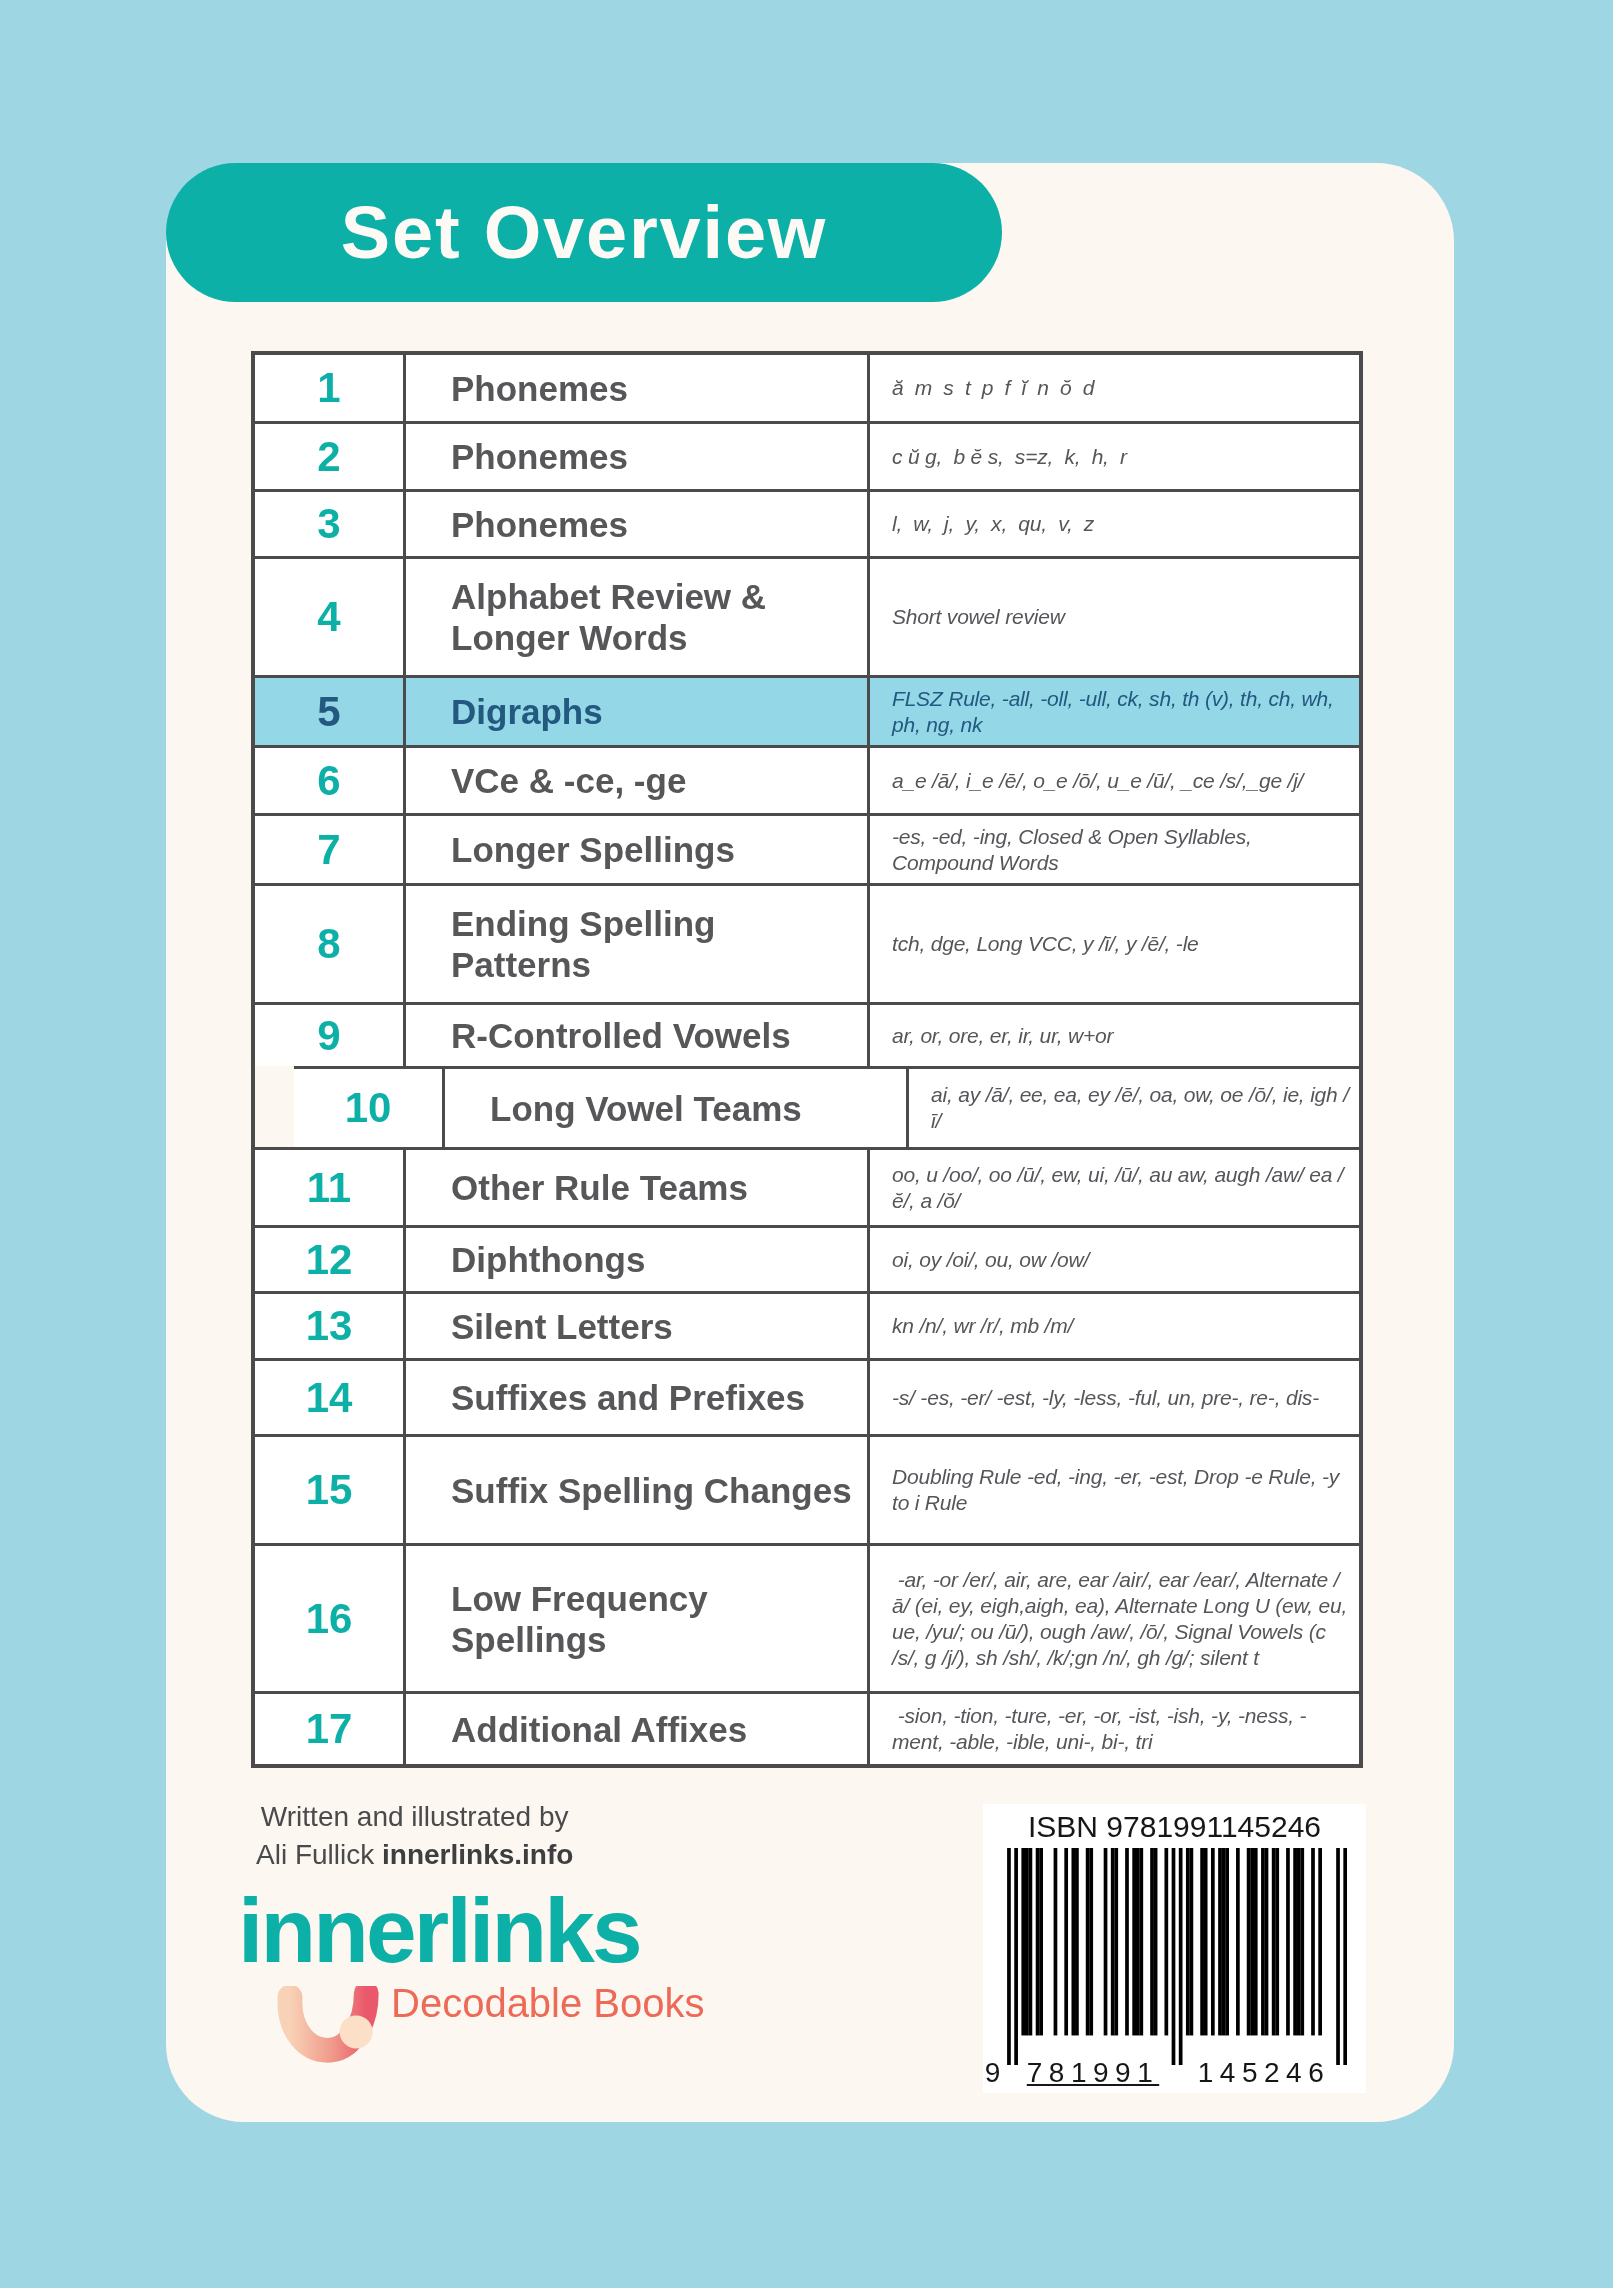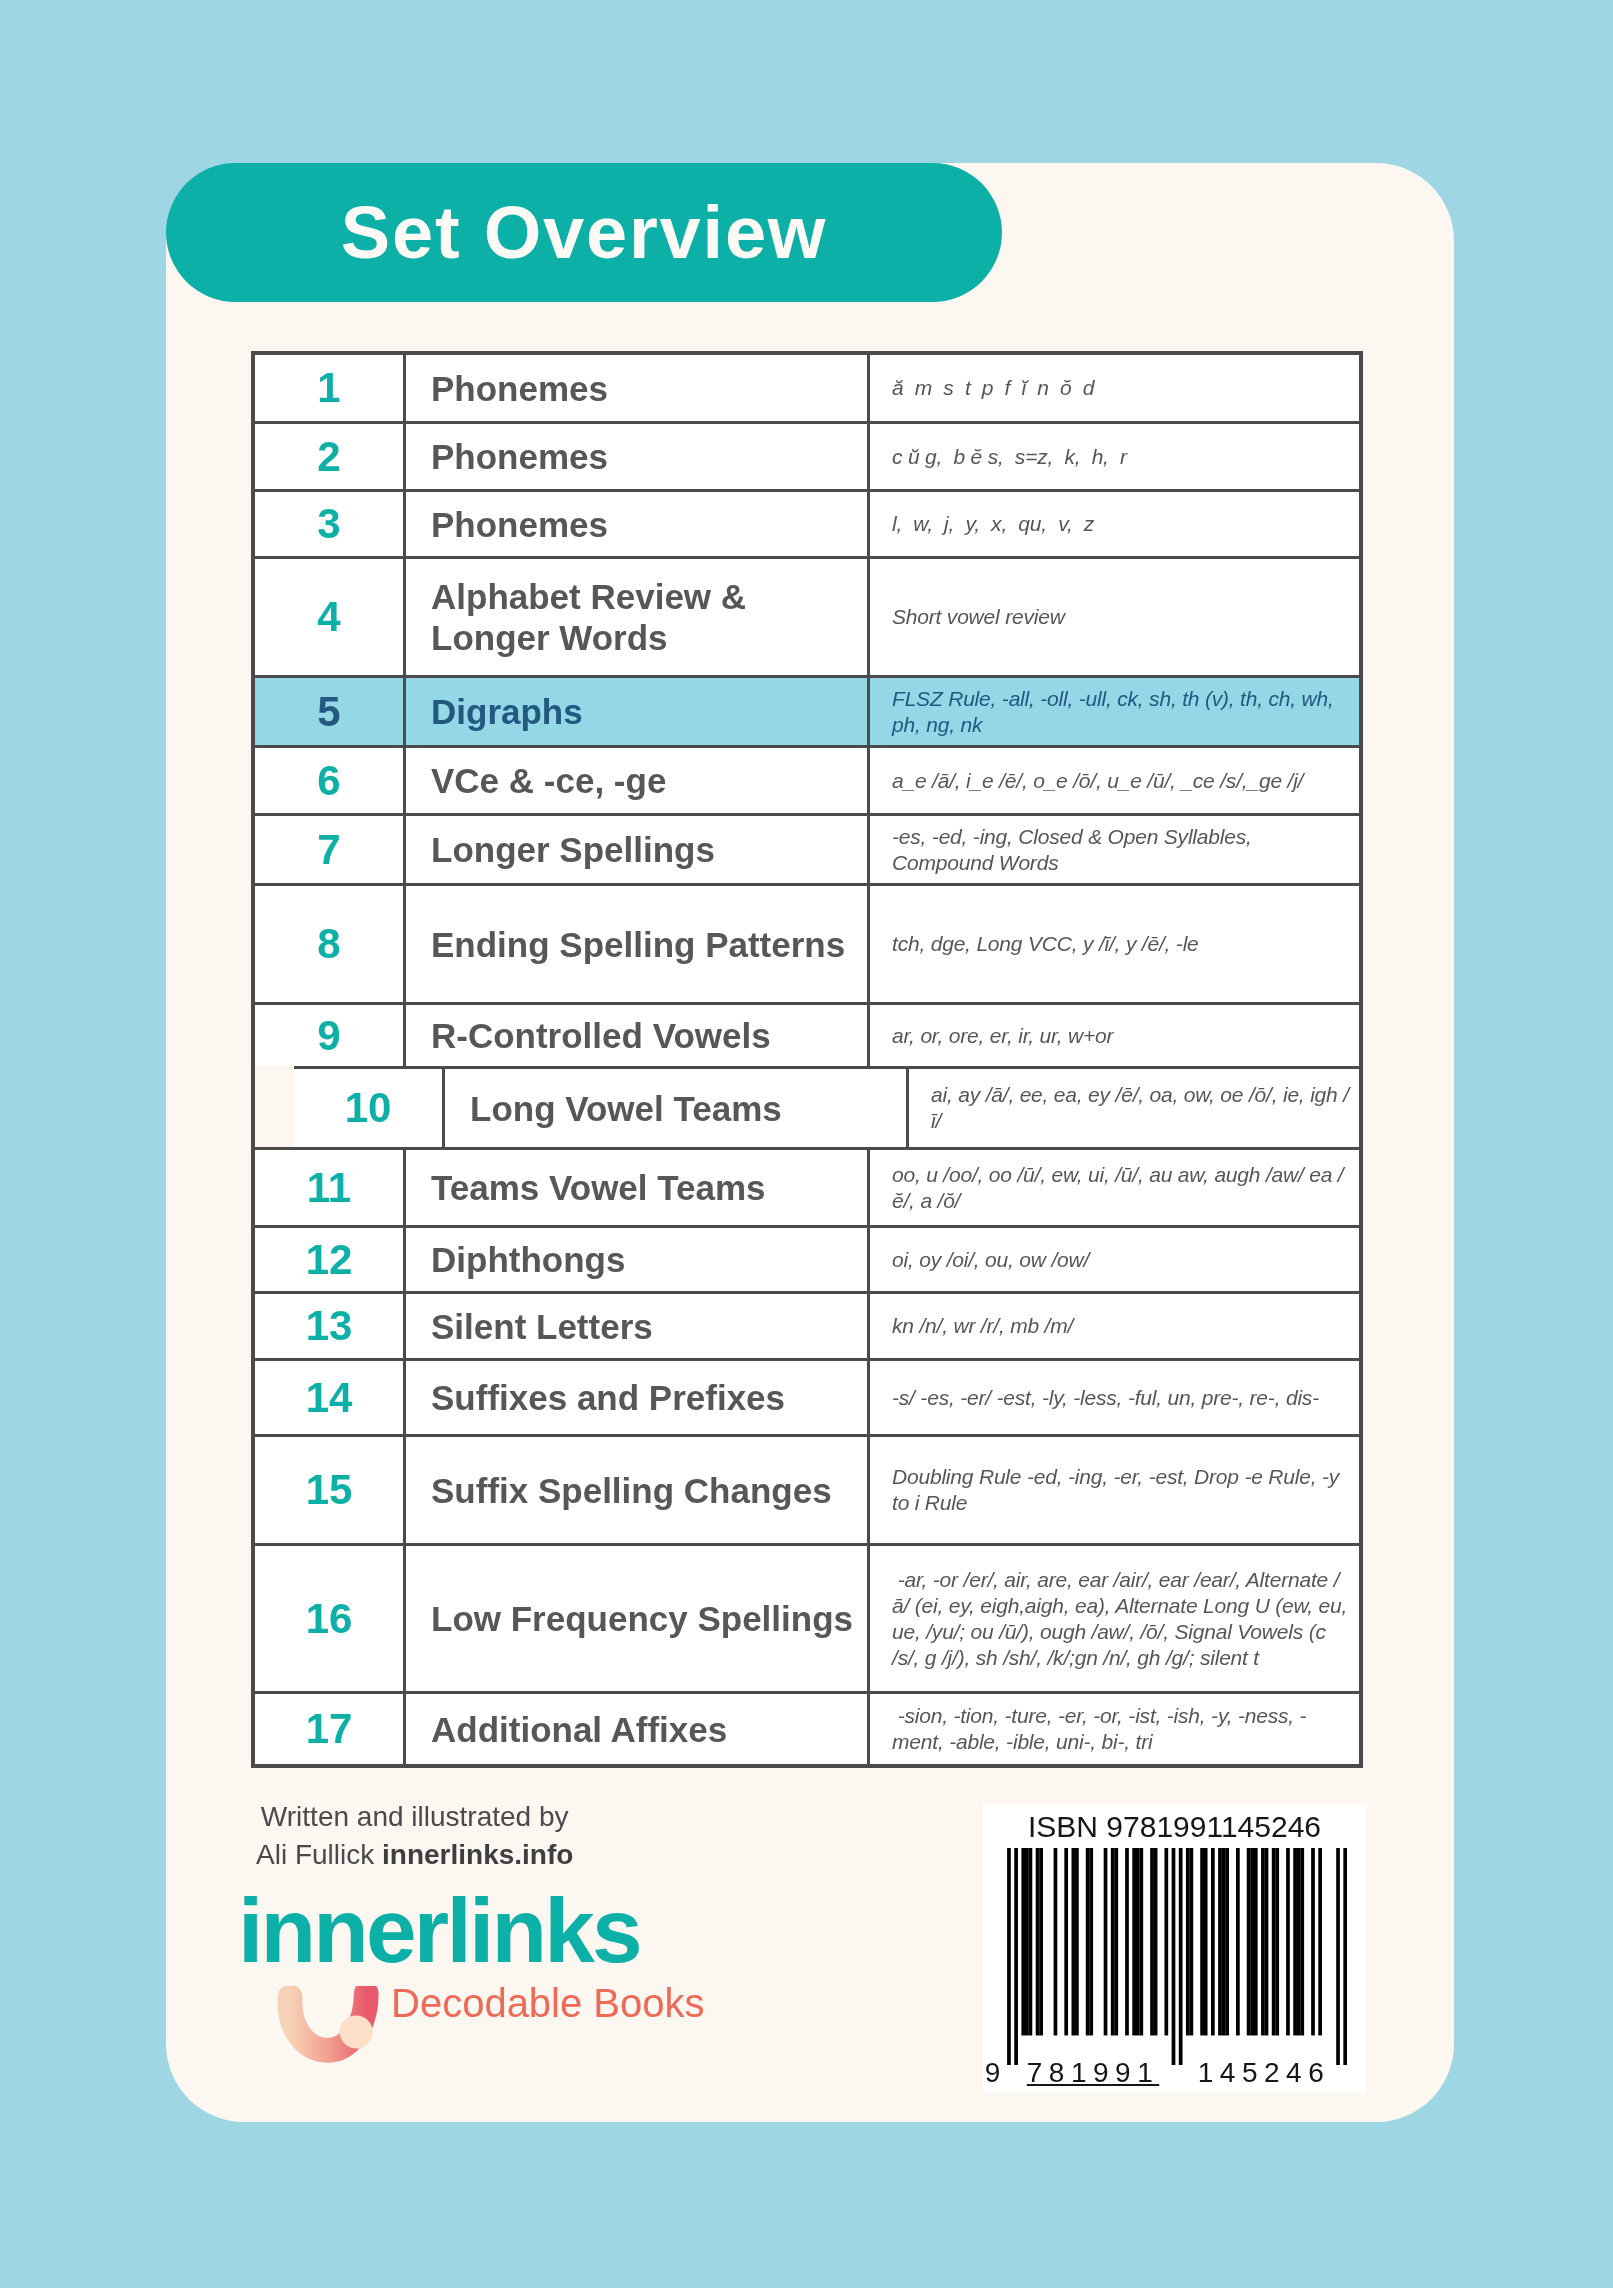--- a/index.html
+++ b/index.html
@@ -17,21 +17,21 @@
   .pill span{color:#fdfaf6;font-size:74px;font-weight:bold;letter-spacing:1.8px;
         font-family:"Liberation Sans", sans-serif;}
   .table-wrap{position:absolute;left:251px;top:351px;width:1112px;}
   .ovtable{position:relative;z-index:1;border:4.6px solid var(--border);box-sizing:border-box;width:1112px;}
   .row{display:flex;border-top:3.7px solid var(--border);background:#ffffff;}
   .row:first-child{border-top:none;}
   .row.highlight{background:var(--highlight);}
   .cell{display:flex;align-items:center;box-sizing:border-box;}
   .cell.num{width:151px;justify-content:center;border-right:3.7px solid var(--border);
         font-weight:bold;font-size:42px;color:var(--teal);}
-  .cell.title{width:464px;border-right:3.7px solid var(--border);padding-left:25px;padding-right:9.2px;
+  .cell.title{width:464px;border-right:3.7px solid var(--border);padding-left:45px;padding-right:9.2px;
         font-weight:bold;font-size:35px;line-height:41px;color:var(--title);}
   .cell.details{flex:1;padding-left:22px;padding-right:9.2px;
         font-style:italic;font-size:21px;line-height:26px;letter-spacing:-0.2px;
         color:var(--details);white-space:pre-wrap;}
   .row.highlight .cell.num, .row.highlight .cell.title, .row.highlight .cell.details{color:var(--navy);}
   .credit{position:absolute;left:256px;top:1798px;font-size:28px;line-height:38px;color:#4a4a4c;text-align:center;}
   .credit b{color:#3e3e40;}
   .logo-word{position:absolute;left:238px;top:1879px;font-size:91px;font-weight:bold;
         letter-spacing:-2.8px;color:var(--teal);}
   .logo-sub{position:absolute;left:391px;top:1981px;font-size:40px;color:var(--coral);}
@@ -144,21 +144,21 @@
           <div class="cell title">
             <span>Long Vowel Teams</span>
           </div>
           <div class="cell details"><span>ai, ay /ā/, ee, ea, ey /ē/, oa, ow, oe /ō/, ie, igh /ī/</span></div>
         </div>
         <div class="row" style="height: 75px;">
           <div class="cell num">
             <span>11</span>
           </div>
           <div class="cell title">
-            <span>Teams Vowel Teams</span>
+            <span>Other Rule Teams</span>
           </div>
           <div class="cell details"><span>oo, u /oo/, oo /ū/, ew, ui, /ū/, au aw, augh /aw/ ea /ĕ/, a /ŏ/</span></div>
         </div>
         <div class="row" style="height: 63px;">
           <div class="cell num">
             <span>12</span>
           </div>
           <div class="cell title">
             <span>Diphthongs</span>
           </div>

